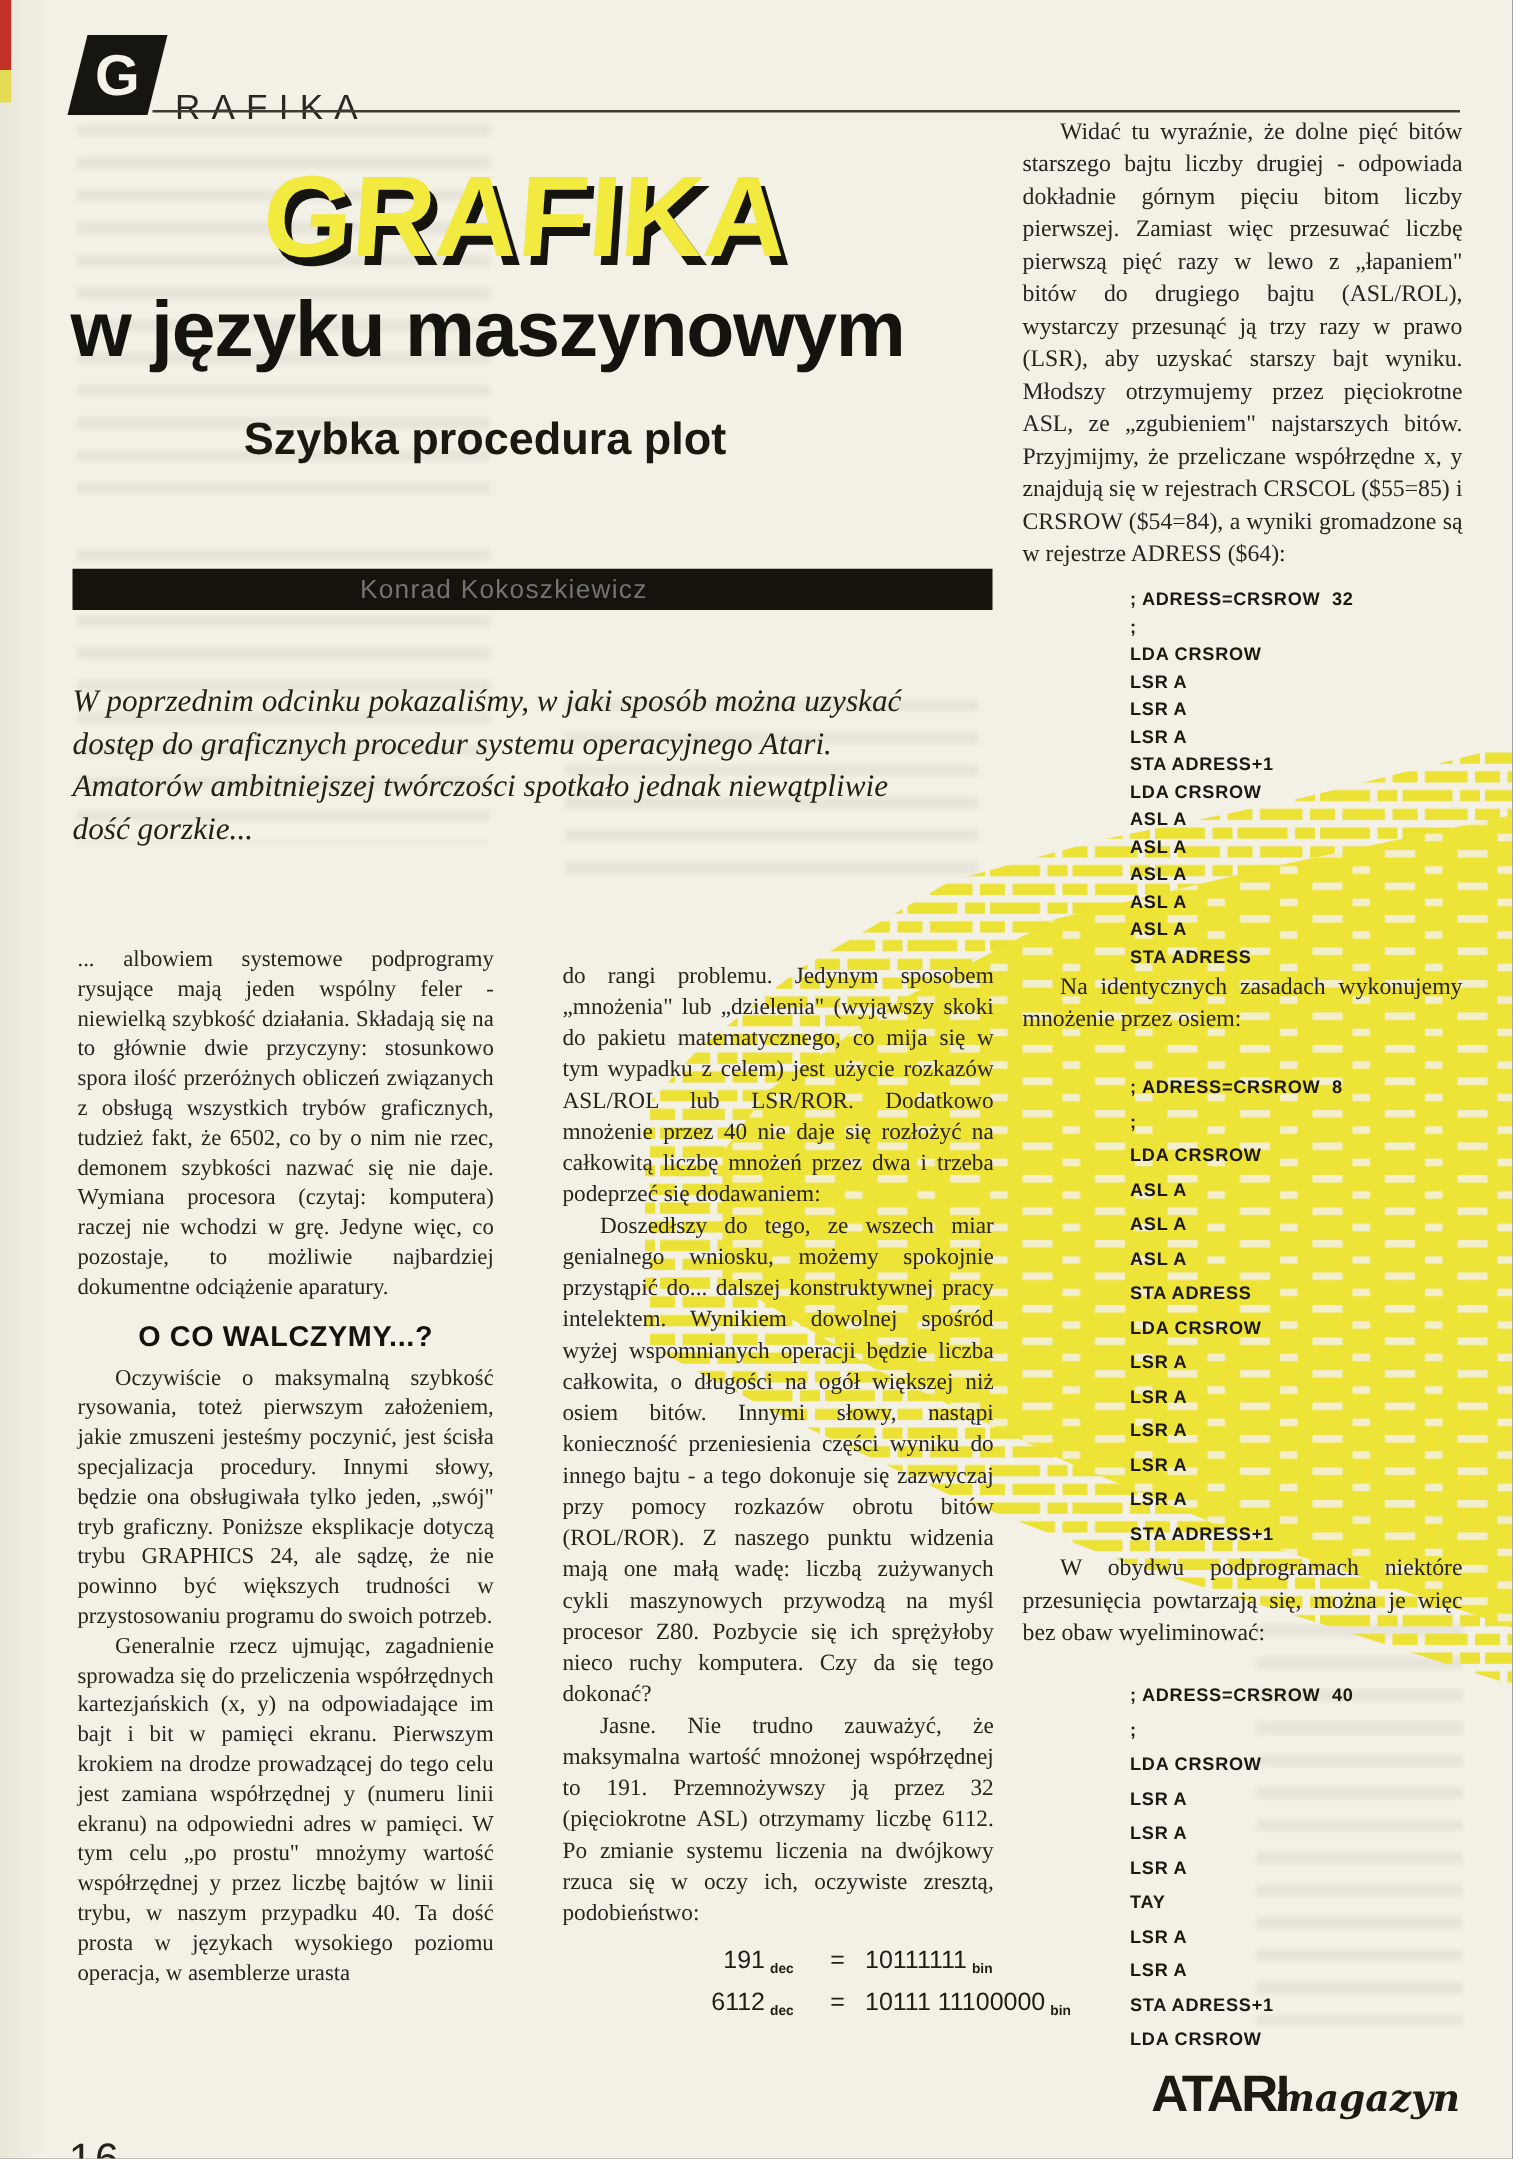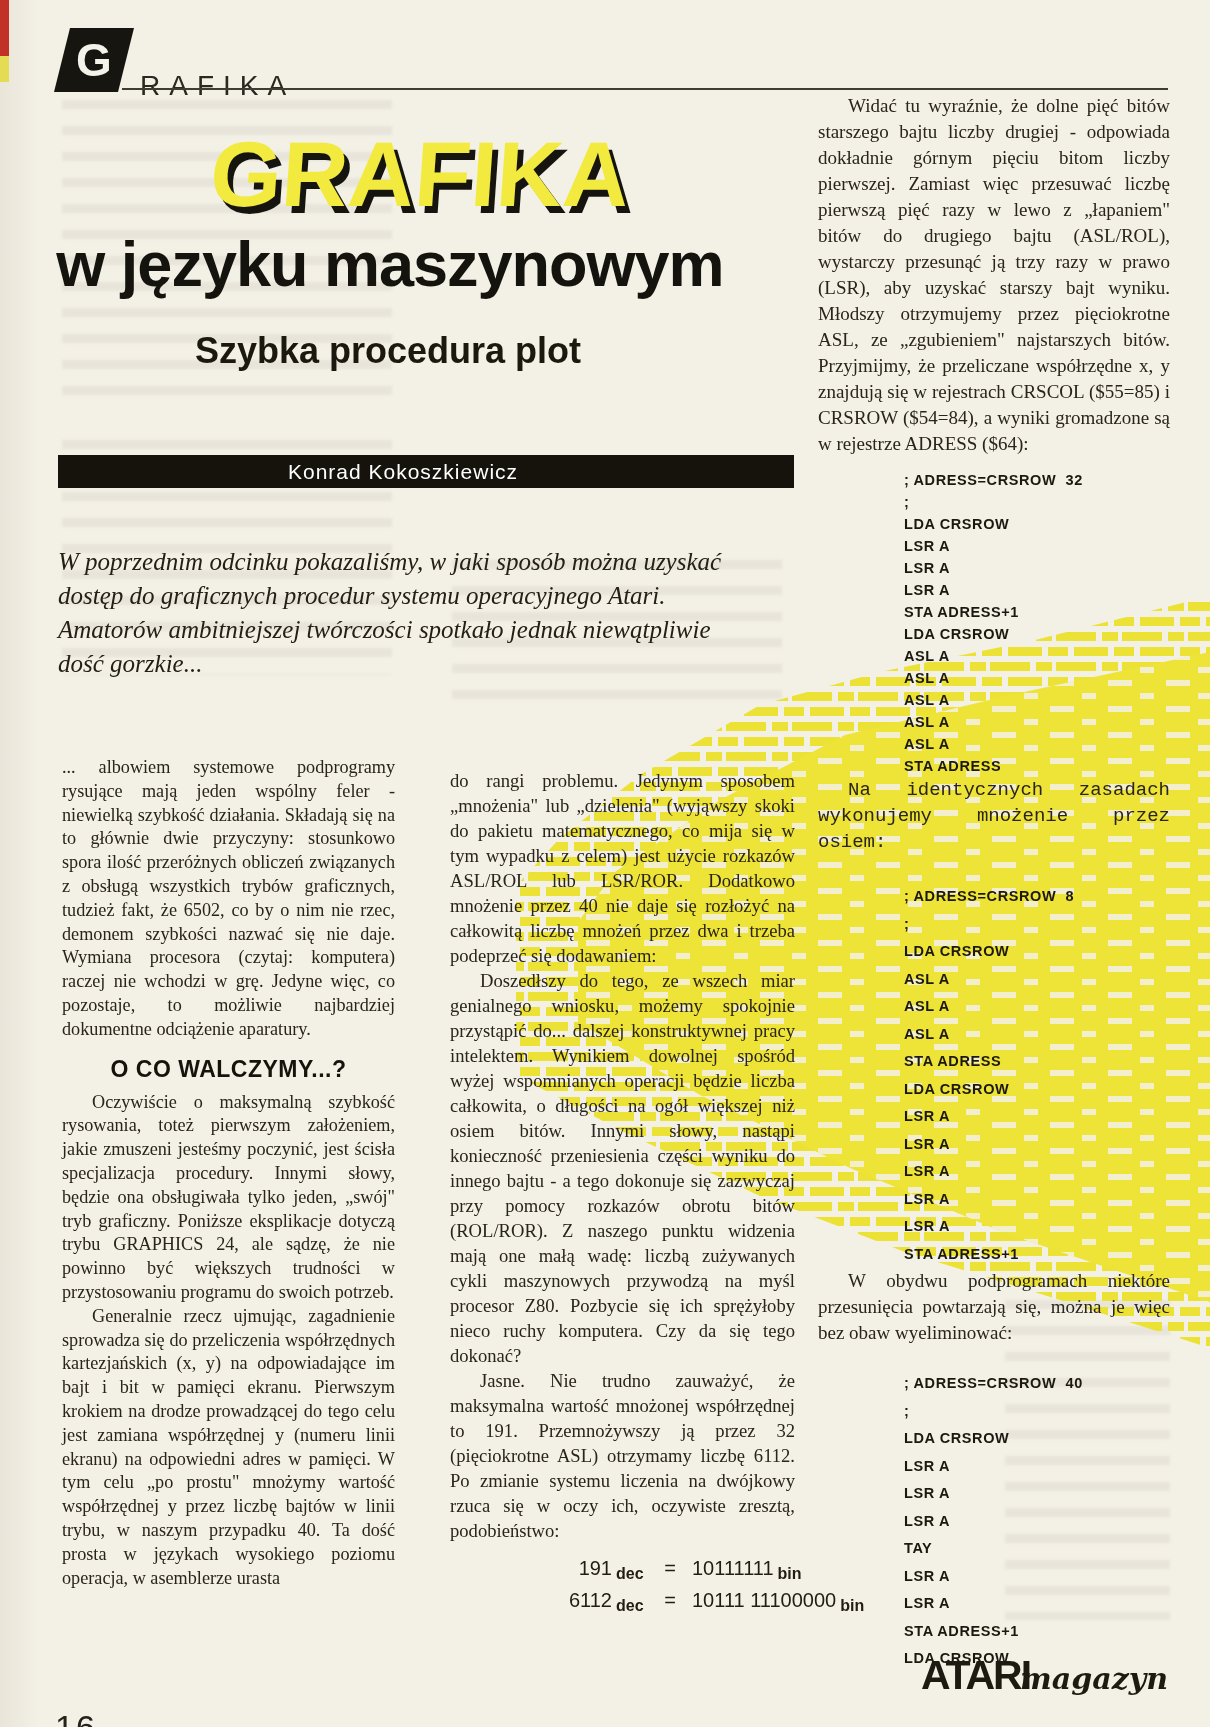--- a/index.html
+++ b/index.html
@@ -33,21 +33,21 @@
   
   .title-main{position:absolute;left:70px;top:122px;width:700px;text-align:center;z-index:3;
     font:800 92px "Liberation Sans",sans-serif;letter-spacing:0px;color:#f2ea3e;
     text-shadow:6px 7px 0 #16140f;transform:skewX(-4deg);}
   .title-sub{position:absolute;left:40px;top:228px;width:700px;text-align:center;z-index:3;
     font:800 63px "Liberation Sans",sans-serif;letter-spacing:-1px;color:#15130e;}
   .title-tag{position:absolute;left:58px;top:330px;width:660px;text-align:center;z-index:3;
     font:700 36px "Liberation Sans",sans-serif;color:#1a180f;}
   .author-bar{position:absolute;left:58px;top:455px;width:736px;height:33px;background:#15130c;
     display:flex;align-items:center;justify-content:center;z-index:3;}
-  .author-bar span{font:400 21px "Liberation Sans",sans-serif;color:#ffffff;letter-spacing:1px;padding-right:46px;}
+  .author-bar span{font:400 21px "Liberation Sans",sans-serif;color:#737373;letter-spacing:1px;padding-right:46px;}
 
   
   .lead{position:absolute;left:58px;top:545px;width:712px;z-index:3;font-style:italic;
     font-size:25px;line-height:34px;color:#252015;}
 
   
   .col{position:absolute;z-index:3;text-align:justify;hyphens:auto;}
   .col p{margin:0;text-indent:30px;}
   .col1{left:62px;top:756px;width:333px;font-size:18.2px;line-height:23.8px;}
   .col2{left:450px;top:768px;width:345px;font-size:18.6px;line-height:25px;}
@@ -56,30 +56,30 @@
     color:#16130c;margin:14px 0 8px;letter-spacing:0.5px;}
   .sec-heading.first{margin-top:0;}
   .formula{text-indent:0;text-align:left;}
 
   
   .code{margin:12px 0 0 86px;text-align:left;}
   .code-line{white-space:pre;font:700 14.5px "Liberation Sans",sans-serif;
     letter-spacing:.6px;color:#1b1810;}
   .code-tight .code-line{line-height:22px;}
   .code-loose .code-line{line-height:27.5px;}
-  .after-code{margin-top:16px;font-family:Liberation Mono, monospace;}
+  .after-code{margin-top:16px;}
   .after-code-big{margin-top:40px;}
 
   
   .equations{margin-top:10px;}
   .eq{display:grid;grid-template-columns:162px 36px 44px auto;align-items:baseline;
     font-family:"Liberation Sans",sans-serif;font-size:20px;font-weight:500;color:#211d14;
     line-height:31px;white-space:nowrap;}
   .eq .val{text-align:right;}
-  .eq .sub{font-size:16px;font-weight:700;padding-left:4px;transform:translateY(4px);}
+  .eq .sub{font-size:11px;font-weight:700;padding-left:4px;transform:translateY(4px);}
   .eq .op{text-align:center;}
   .eq .bin .sub{display:inline-block;}
 
   
   .page-number{position:absolute;left:55px;top:1708px;z-index:3;
     font:500 34px "Liberation Sans",sans-serif;letter-spacing:2px;color:#26221a;}
   .brand{position:absolute;right:42px;top:1652px;z-index:3;white-space:nowrap;}
   .brand .brand-bold{font:800 41px "Liberation Sans",sans-serif;letter-spacing:-2px;color:#1d1a12;}
   .brand .brand-script{font:italic 600 30px "DejaVu Serif",serif;color:#1d1a12;margin-left:-10px;}
 </style>

